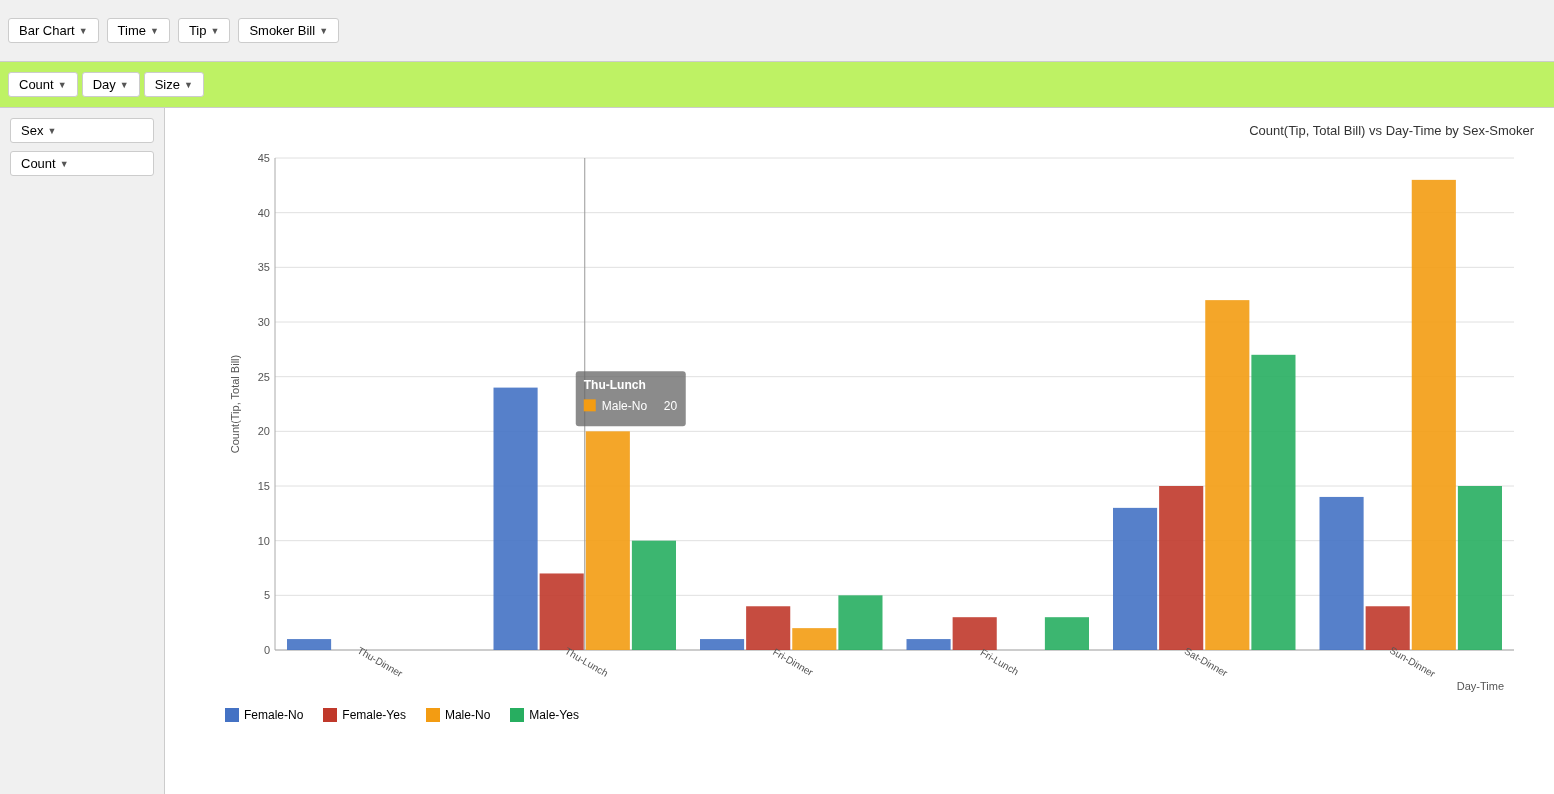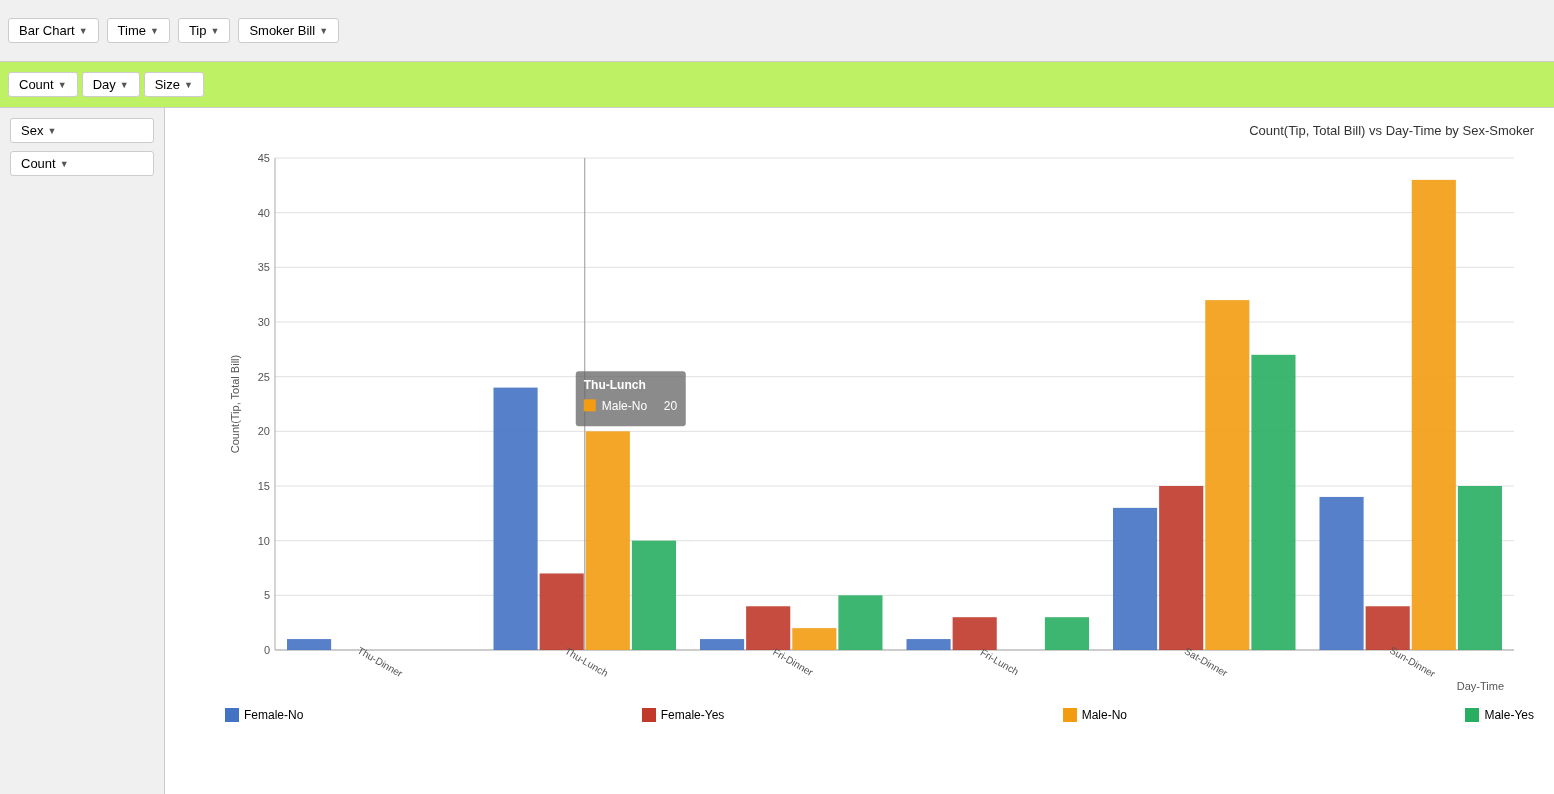--- a/index.html
+++ b/index.html
@@ -74,21 +74,21 @@
     }
 
     .chart-container {
       position: relative;
       width: 100%;
       height: calc(100% - 80px);
     }
 
     .legend {
       display: flex;
-      justify-content: space-between;
+      justify-content: flex-start;
       gap: 20px;
       margin-top: 8px;
       font-size: 12px;
     }
 
     .legend-item {
       display: flex;
       align-items: center;
       gap: 5px;
     }

